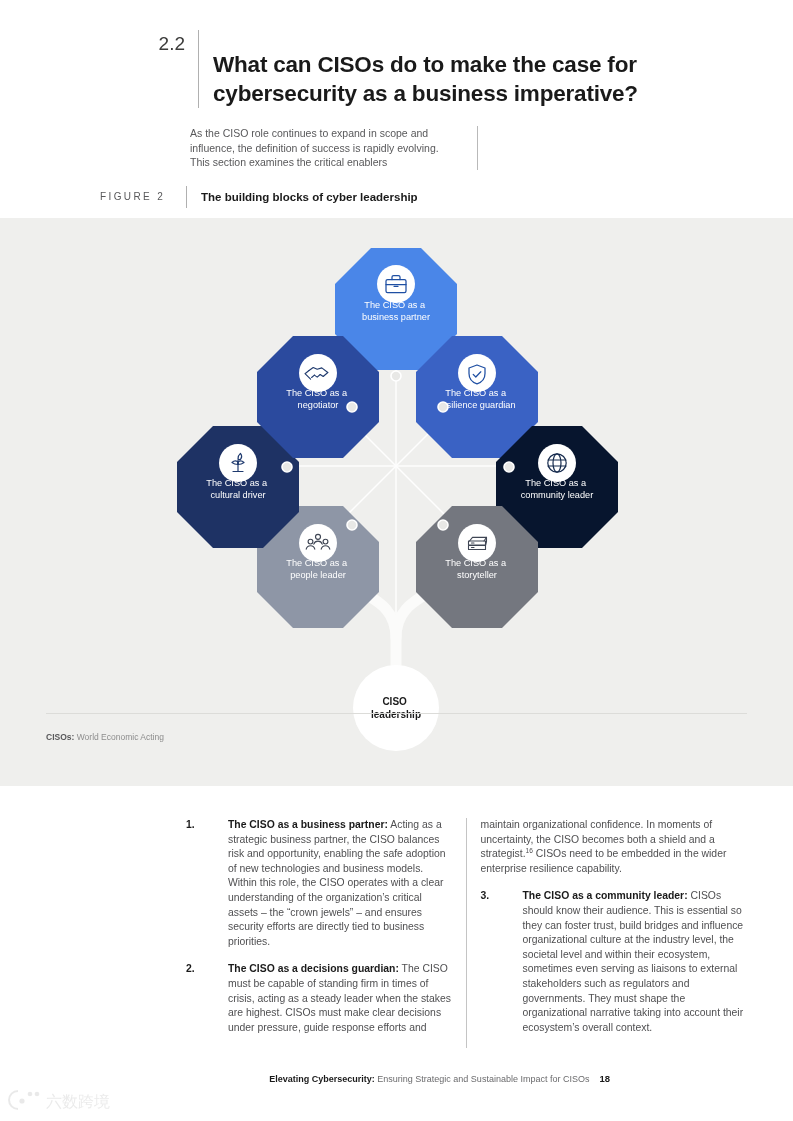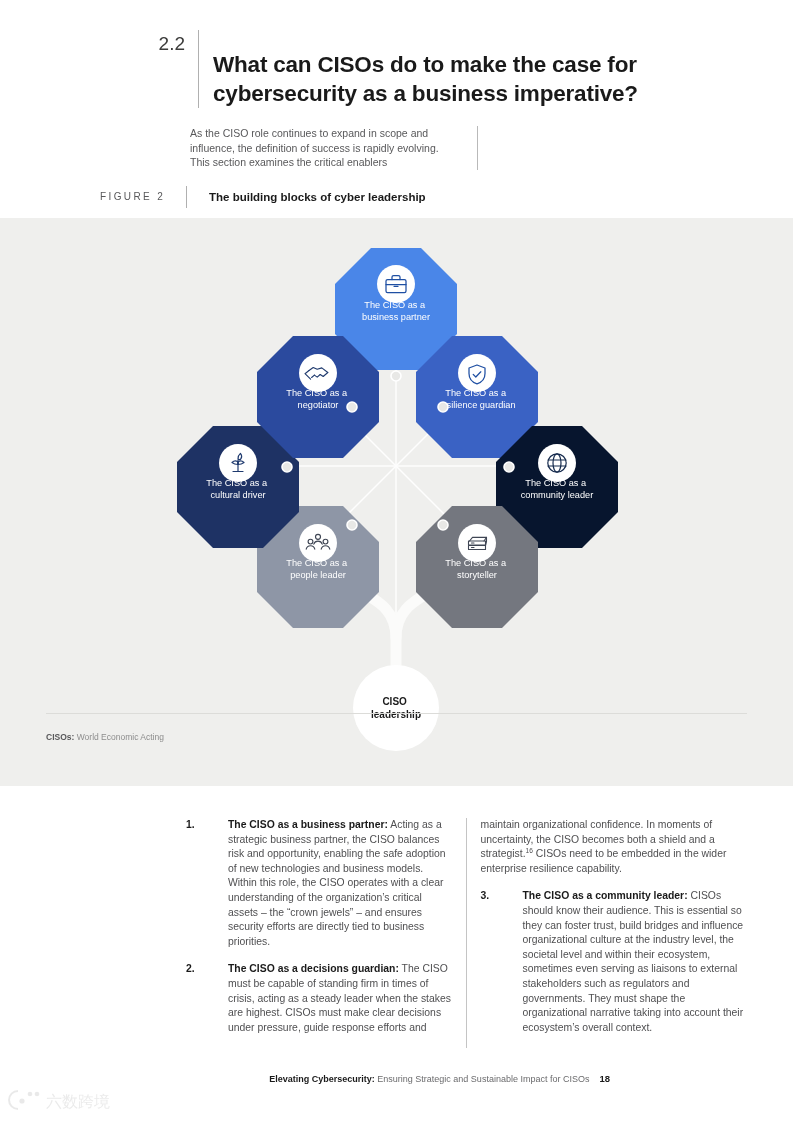--- a/index.html
+++ b/index.html
@@ -44,21 +44,21 @@
   .intro-col.left{padding-right:12px;}
   .intro-divider{width:1px;background:#b9b9b9;margin-right:12px;align-self:stretch;}
 
   .figure-row{
     position:absolute;left:100px;top:186px;width:660px;display:flex;align-items:center;
   }
   .figure-label{
     font-size:10px;letter-spacing:2.4px;color:#58585a;width:80px;line-height:16px;
   }
   .figure-bar{width:1px;background:#b0b0b0;height:22px;margin:0 14px 0 6px;}
-  .figure-title{font-size:11.5px;font-weight:bold;color:#1a1a1a;line-height:16px;margin-left:8px;}
+  .figure-title{font-size:11.5px;font-weight:bold;color:#1a1a1a;line-height:16px;}
 
   
   .figure-panel{
     position:absolute;left:0;top:218px;width:793px;height:568px;
     background:#efefed;
   }
   .source{
     position:absolute;left:46px;top:732px;font-size:8.5px;color:#8d8d8d;
   }
   .source b{color:#58585a;font-weight:bold;}

